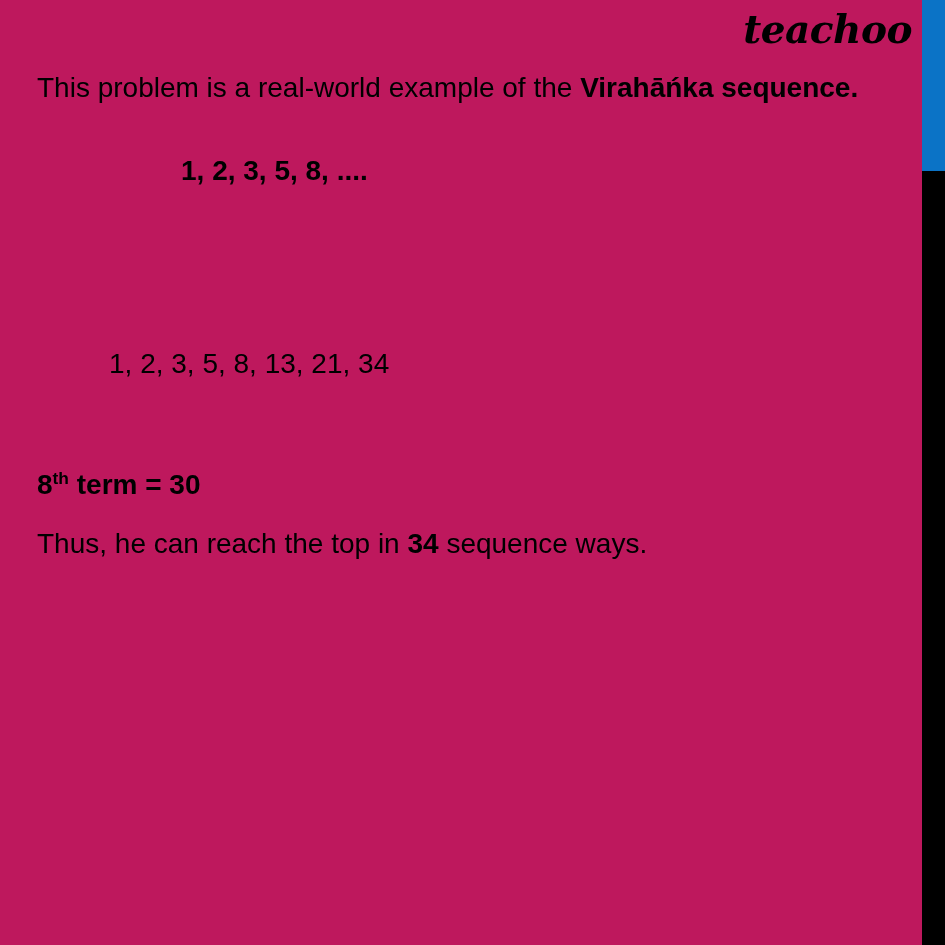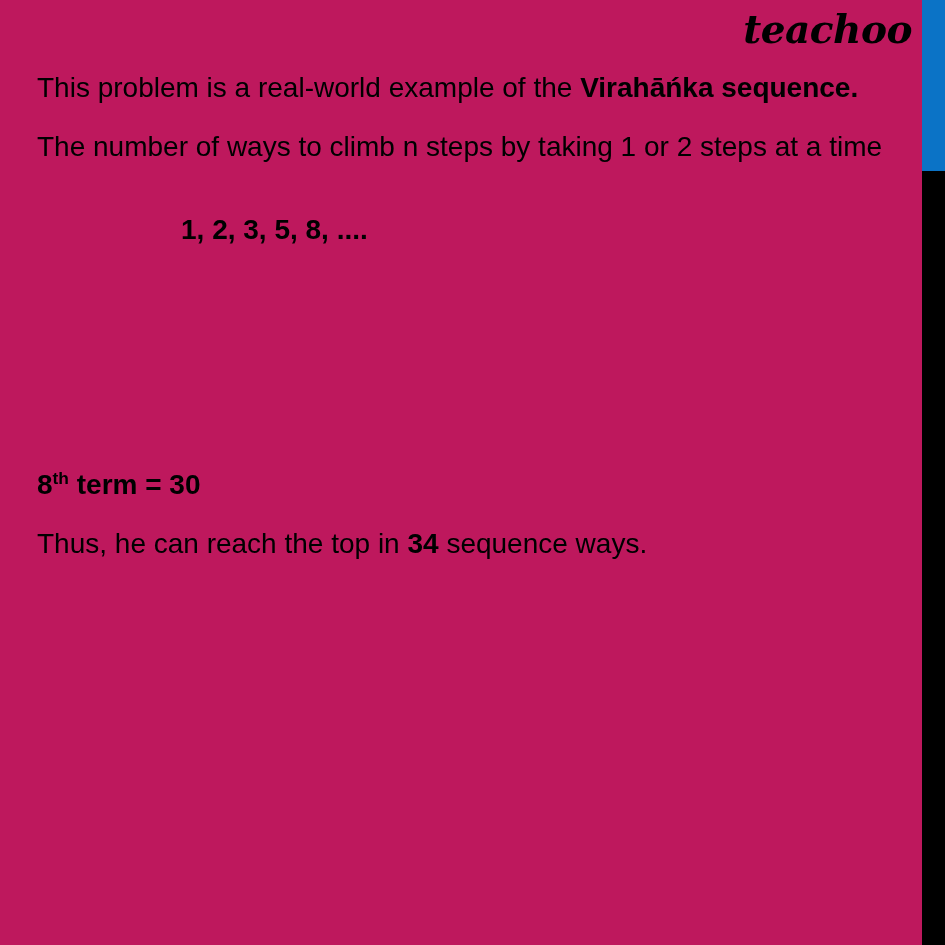--- a/index.html
+++ b/index.html
@@ -98,33 +98,33 @@
     <div id="edge-bar-blue" style="background: rgb(11, 115, 198);"></div>
     <div id="edge-bar-black" style="background: rgb(0, 0, 0);"></div>
   </div>
 
   <div id="brand">teachoo</div>
 
   <div id="content">
 
     <div class="line row"><span>This problem is a real-world example of the </span><span class="b">Virahāńka sequence.</span></div>
 
-    <div class="line row">The number of ways to climb n steps by taking 1 or 2 steps at a time</div>
 
 
     <div class="spacer-sm"></div>
 
     <div class="line row indent-1 b">1, 2, 3, 5, 8, ....</div>
 
     <div class="spacer-lg"></div>
 
 
     <div class="spacer-md"></div>
 
 
+    <div class="line row indent-2">1, 2, 3, 5, 8, 13, 21, 34</div>
 
     <div class="spacer-md"></div>
 
     <div class="line row b"><span>8</span><sup>th</sup><span> term = 30</span></div>
 
     <div class="line row"><span>Thus, he can reach the top in </span><span class="b">34</span><span> sequence ways.</span></div>
 
   </div>
 </div>
 

